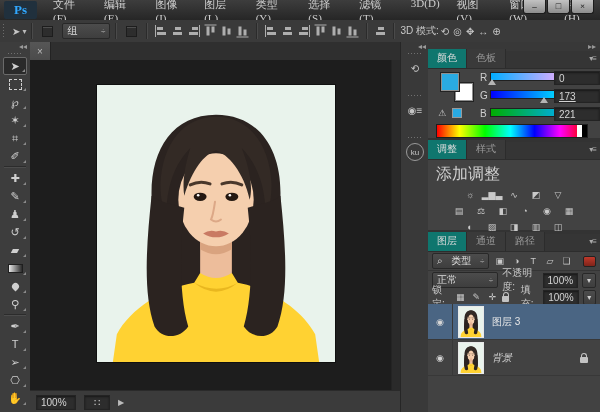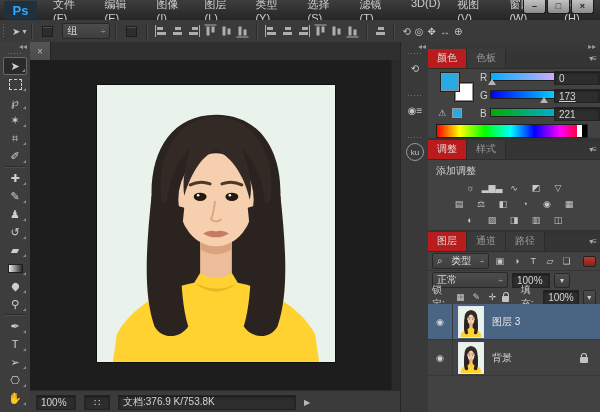--- a/index.html
+++ b/index.html
@@ -2,21 +2,21 @@
 <html><head>
 <meta charset="utf-8">
 <style>
   html,body{margin:0;padding:0;background:#555;}
   #app{position:relative;width:600px;height:412px;overflow:hidden;
        font-family:"Liberation Sans","DejaVu Sans",sans-serif;
        color:#d6d6d6;background:#3b3b3b;user-select:none;}
   .abs{position:absolute;}
   
   .titlebar{left:0;top:0;width:600px;height:20px;background:linear-gradient(#3d3d3d,#262626);
-            border-bottom:1px solid #191919;display:flex;align-items:center;}
+            border-bottom:1px solid #191919;display:flex;align-items:center;font-family:Liberation Serif, serif;}
   .pslogo{width:34px;height:18px;margin-left:4px;display:flex;align-items:center;justify-content:center;
           color:#31a8ff;font-weight:bold;font-size:13px;background:#20303d;border-radius:2px;}
   .menus{display:flex;gap:17px;margin-left:16px;font-size:11px;color:#cfcfcf;}
   .menus span{cursor:default;}
   .winbtns{position:absolute;right:6px;top:0;display:flex;}
   .winbtn{width:21px;height:13px;margin-left:1px;background:linear-gradient(#c2c2c2,#8d8d8d);
           border:1px solid #1c1c1c;border-top:none;border-radius:0 0 3px 3px;color:#222;
           font-size:9px;line-height:12px;text-align:center;font-weight:bold;}
   
   .optionsbar{left:0;top:20px;width:600px;height:22px;background:#3a3a3a;border-bottom:1px solid #272727;
@@ -63,21 +63,21 @@
   
   .dockstrip{left:400px;top:42px;width:28px;height:370px;background:#393939;border-left:1px solid #262626;
              border-right:1px solid #202020;display:flex;flex-direction:column;align-items:center;}
   .dock-ico{width:22px;height:22px;display:flex;align-items:center;justify-content:center;
             font-size:10px;color:#c5c5c5;margin-bottom:14px;}
   .kuler{width:16px;height:16px;border:1px solid #9a9a9a;border-radius:50%;font-size:8px;display:flex;align-items:center;justify-content:center;color:#c5c5c5;}
   .panels{left:428px;top:42px;width:172px;height:370px;background:#424242;}
   .panel-head{height:9px;background:#383838;text-align:right;color:#999;font-size:8px;line-height:9px;padding-right:4px;}
   .ptabs{height:17px;background:#353535;display:flex;align-items:flex-end;border-bottom:1px solid #2d2d2d;position:relative;}
   .ptab{padding:2px 9px 3px;font-size:10px;color:#9b9b9b;background:#3a3a3a;border-right:1px solid #2c2c2c;}
-  .ptab.on{background:#b91c1c;color:#dcdcdc;}
+  .ptab.on{background:#0f766e;color:#dcdcdc;}
   .pmenu{position:absolute;right:4px;top:3px;font-size:8px;color:#aaa;letter-spacing:-1px;}
   .pgap{height:4px;background:#333;}
   
   .swatch{position:absolute;width:18px;height:18px;border:1px solid #222;box-shadow:0 0 0 1px #8e8e8e inset;}
   .track{position:absolute;height:7px;width:78px;border:1px solid #202020;}
   .track-r{background:linear-gradient(to right,rgb(0,173,254),rgb(255,173,254));}
   .track-g{background:linear-gradient(to right,rgb(0,0,254),rgb(0,255,254));}
   .track-b{background:linear-gradient(to right,rgb(0,173,0),rgb(0,173,255));}
   .handle{position:absolute;top:8px;width:0;height:0;border-left:4px solid transparent;border-right:4px solid transparent;border-bottom:6px solid #b5b5b5;}
   .chan-label{position:absolute;font-size:10px;color:#cfcfcf;}
@@ -218,20 +218,21 @@
     <span class="aln ar rot">
         <i></i>
         <i></i>
       </span>
     <span class="vdiv"></span>
     <span class="aln ac">
         <i></i>
         <i></i>
       </span>
     <span class="vdiv"></span>
+    <span>3D 模式:</span>
     <span class="miniglyph">⟲</span>
     <span class="miniglyph">◎</span>
     <span class="miniglyph">✥</span>
     <span class="miniglyph">↔</span>
     <span class="miniglyph">⊕</span>
   </div>
 
   <div class="abs toolbar">
     <div class="tb-head">◂◂</div>
     <div class="grip"></div>
@@ -305,21 +306,20 @@
   <div class="abs canvas">
     <svg class="photo" viewBox="0 0 240 280" preserveAspectRatio="none">
         <use href="#portrait"></use>
       </svg>
     <div class="vscroll"></div>
   </div>
 
   <div class="abs statusbar">
     <span class="field" style="margin-left:6px;width:30px;">100%</span>
     <span class="field" style="width:16px;justify-content:center;">∷</span>
-    <span class="field" style="width:168px;">文档:376.9 K/753.8K</span>
     <span style="font-size:8px;color:#bbb;">▶</span>
   </div>
 
   <div class="abs dockstrip">
     <div class="tb-head">◂◂</div>
     <div class="grip"></div>
     <div class="dock-ico">⟲</div>
     <div class="grip"></div>
     <div class="dock-ico">◉≡</div>
     <div class="grip"></div>
@@ -359,21 +359,21 @@
         </div>
     </div>
     <div class="pgap"></div>
 
     <div style="position:relative;height:88px;">
       <div class="ptabs">
         <span class="ptab on">调整</span>
         <span class="ptab">样式</span>
         <span class="pmenu">▾≡</span>
       </div>
-      <div style="font-size:10px;color:#cfcfcf;padding:4px 0 0 8px;">添加调整</div>
+      <div style="font-size:16px;color:#cfcfcf;padding:4px 0 0 8px;">添加调整</div>
       <div class="adjrow">
         <span class="adj">☼</span>
         <span class="adj">▂▆▃</span>
         <span class="adj">∿</span>
         <span class="adj">◩</span>
         <span class="adj">▽</span>
       </div>
       <div class="adjrow">
         <span class="adj">▤</span>
         <span class="adj">⚖</span>
@@ -410,20 +410,21 @@
         <span class="adj">T</span>
         <span class="adj">▱</span>
         <span class="adj">❏</span>
         <span class="redswitch"></span>
       </div>
       <div class="lrow" style="height:18px;">
         <span class="dd" style="width:66px;">
           <span>正常</span>
           <span class="caret">÷</span>
         </span>
+        <span>不透明度:</span>
         <span class="field" style="width:28px;">100%</span>
         <span class="small-btn">▾</span>
       </div>
       <div class="lrow" style="height:16px;">
         <span>锁定:</span>
         <span class="adj">▦</span>
         <span class="adj">✎</span>
         <span class="adj">✛</span>
         <span class="lockico"></span>
         <span style="margin-left:8px;">填充:</span>
@@ -435,19 +436,19 @@
         <svg class="lthumb" viewBox="0 0 240 280" preserveAspectRatio="none">
             <use href="#portrait"></use>
           </svg>
         <span class="lname">图层 3</span>
       </div>
       <div class="layerrow" style="top:106px;">
         <span class="eyecol">◉</span>
         <svg class="lthumb" viewBox="0 0 240 280" preserveAspectRatio="none">
             <use href="#portrait"></use>
           </svg>
-        <span class="lname" style="color:#d2d2d2;">背景</span>
+        <span class="lname" style="font-style:italic;color:#d2d2d2;">背景</span>
         <span class="lockico" style="position:absolute;right:12px;"></span>
       </div>
 
     </div>
   </div>
 </div>
 
 </body></html>

